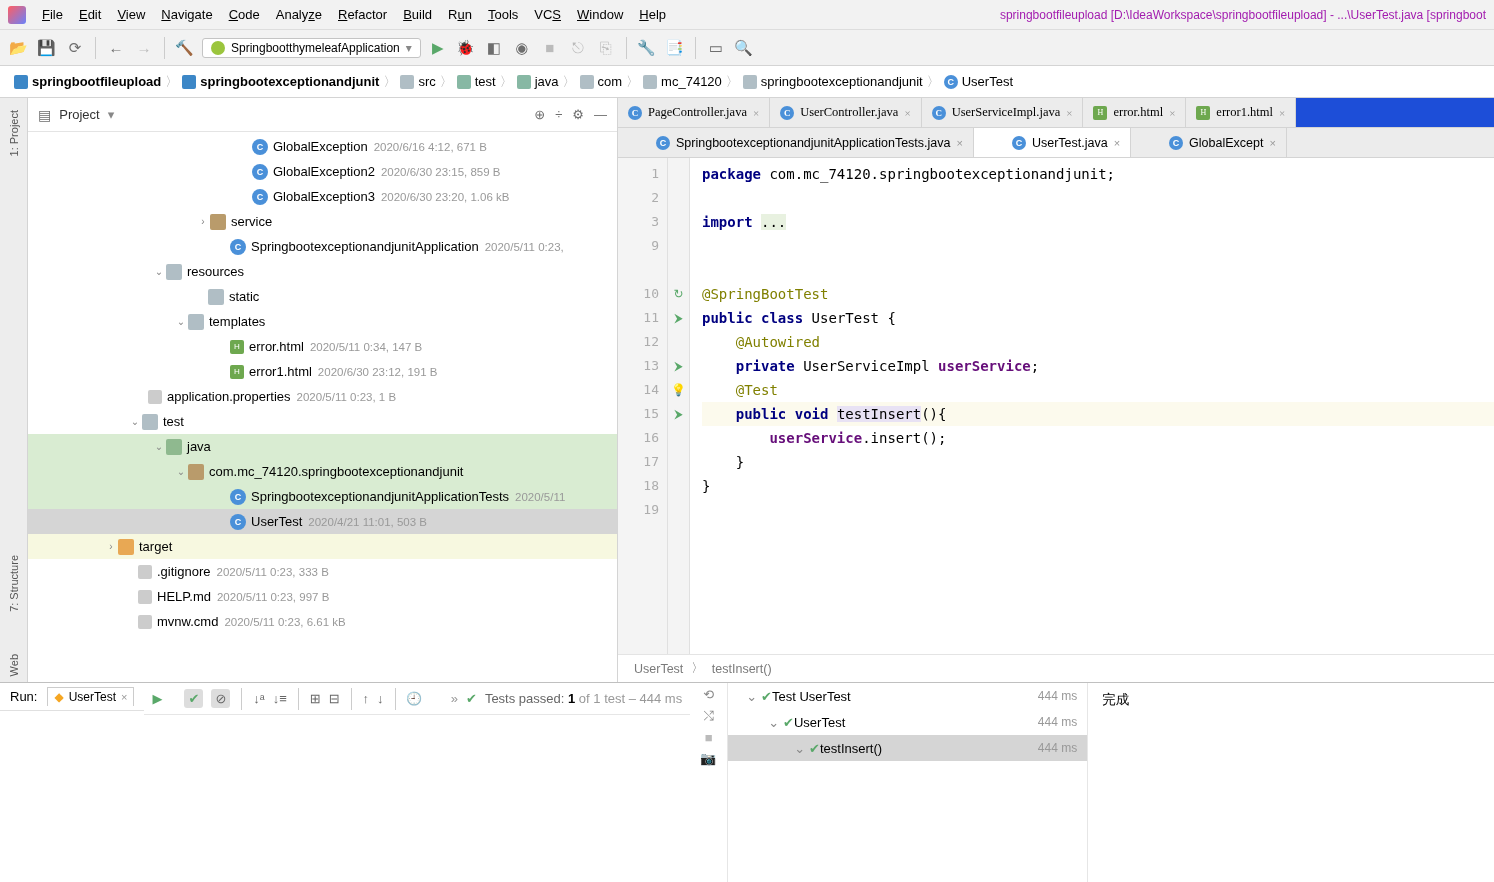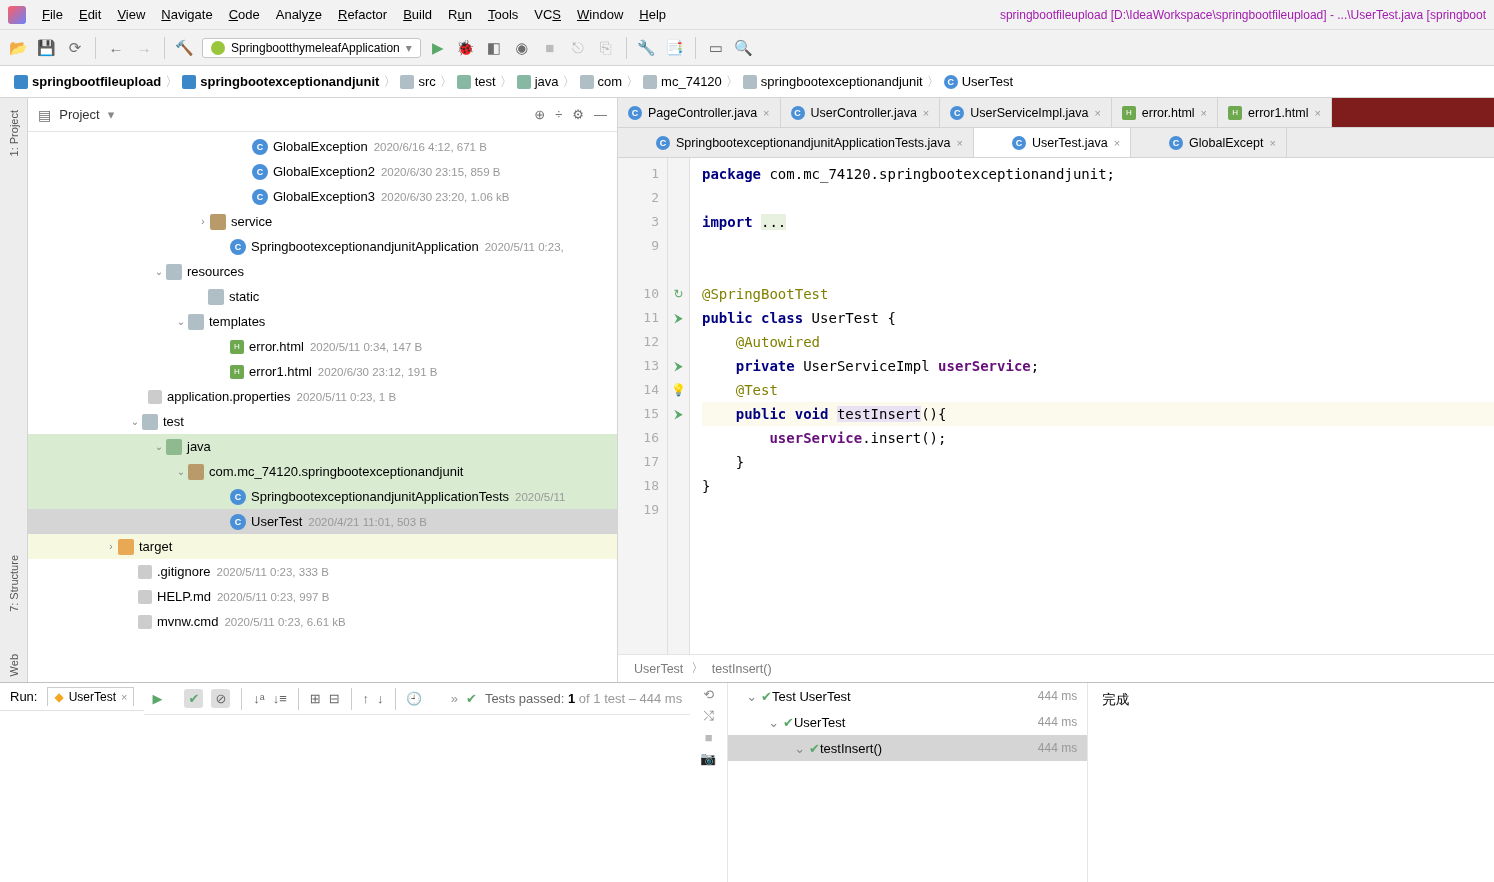--- a/index.html
+++ b/index.html
@@ -37,21 +37,21 @@
 .tree-row.hl { background:#d9ecd2; }
 .tree-row.hl2 { background:#f7f8e0; }
 .tree-arrow { width:14px; color:#888; font-size:10px; text-align:center;}
 .tree-icon { width:16px; height:16px; margin-right:5px; flex-shrink:0;}
 .tree-meta { color:#999; font-size:11.5px; margin-left:6px;text-align:right;}
 .pkg-icon{background:#b99b6b;border-radius:2px;}
 .html-icon{width:14px;height:14px;background:#6EA84F;border-radius:2px;color:#fff;font-size:8px;display:flex;align-items:center;justify-content:center;}
 .html-icon::before{content:"H";}
 .file-icon{width:14px;height:14px;background:#ccc;border-radius:2px;}
 .editor-area { flex:1; display:flex; flex-direction:column; background:#fff; }
-.editor-tabs { display:flex; height:30px; border-bottom:1px solid #d4d4d4; background:#7f1d1d; overflow:hidden;}
+.editor-tabs { display:flex; height:30px; border-bottom:1px solid #d4d4d4; background:#1d4ed8; overflow:hidden;font-family:Liberation Serif, serif;}
 .editor-tabs2 { display:flex; height:30px; border-bottom:1px solid #d4d4d4; background:#ececec; overflow:hidden;}
 .etab { display:flex; align-items:center; padding:0 10px; gap:6px; border-right:1px solid #d4d4d4; cursor:pointer; font-size:12.5px; background:#ececec;}
 .etab.active { background:#fff; }
 .etab-close { color:#999; font-size:11px;}
 .editor-body { flex:1; display:flex; overflow:hidden;}
 .gutter { width:50px; background:#f4f4f4; border-right:1px solid #e0e0e0; text-align:right; padding:4px 8px 0 0; color:#adadad; font-family:"Consolas",monospace; font-size:13px; line-height:24px;}
 .gutter-marks { width:22px; background:#f4f4f4; border-right:1px solid #e0e0e0; padding-top:4px; font-size:12px; line-height:24px; text-align:center;}
 .code { flex:1; font-family:"Consolas",monospace; font-size:14px; line-height:24px; padding:4px 0 0 12px; white-space:pre; overflow:auto;}
 .kw { color:#000080; font-weight:bold;}
 .ann { color:#808000;}

